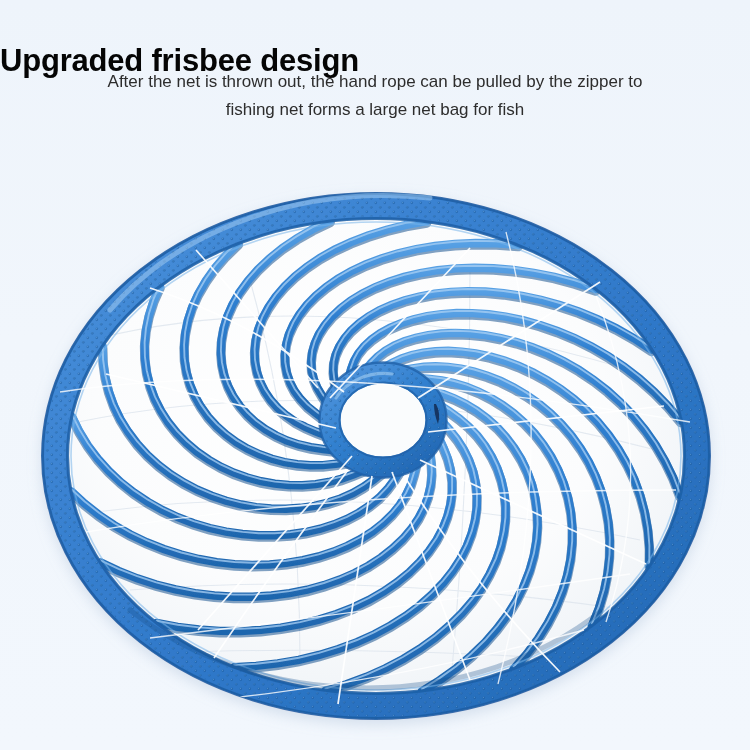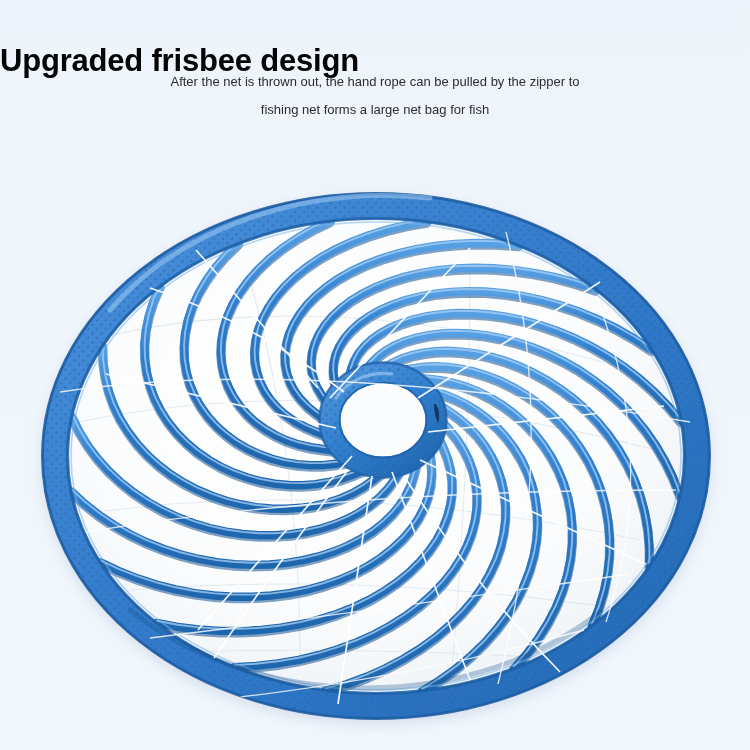--- a/index.html
+++ b/index.html
@@ -34,21 +34,21 @@
     line-height: 40px;
     color: #050505;
     letter-spacing: -0.2px;
   }
   .subcopy {
     position: absolute;
     left: 40px;
     top: 68px;
     width: 670px;
     text-align: center;
-    font-size: 13px;
+    font-size: 17px;
     line-height: 28px;
     color: #2d2d2d;
   }
   .subcopy .ln { display: block; white-space: nowrap; }
 
   
   #product-photo {
     position: absolute;
     left: 0;
     top: 160px;

